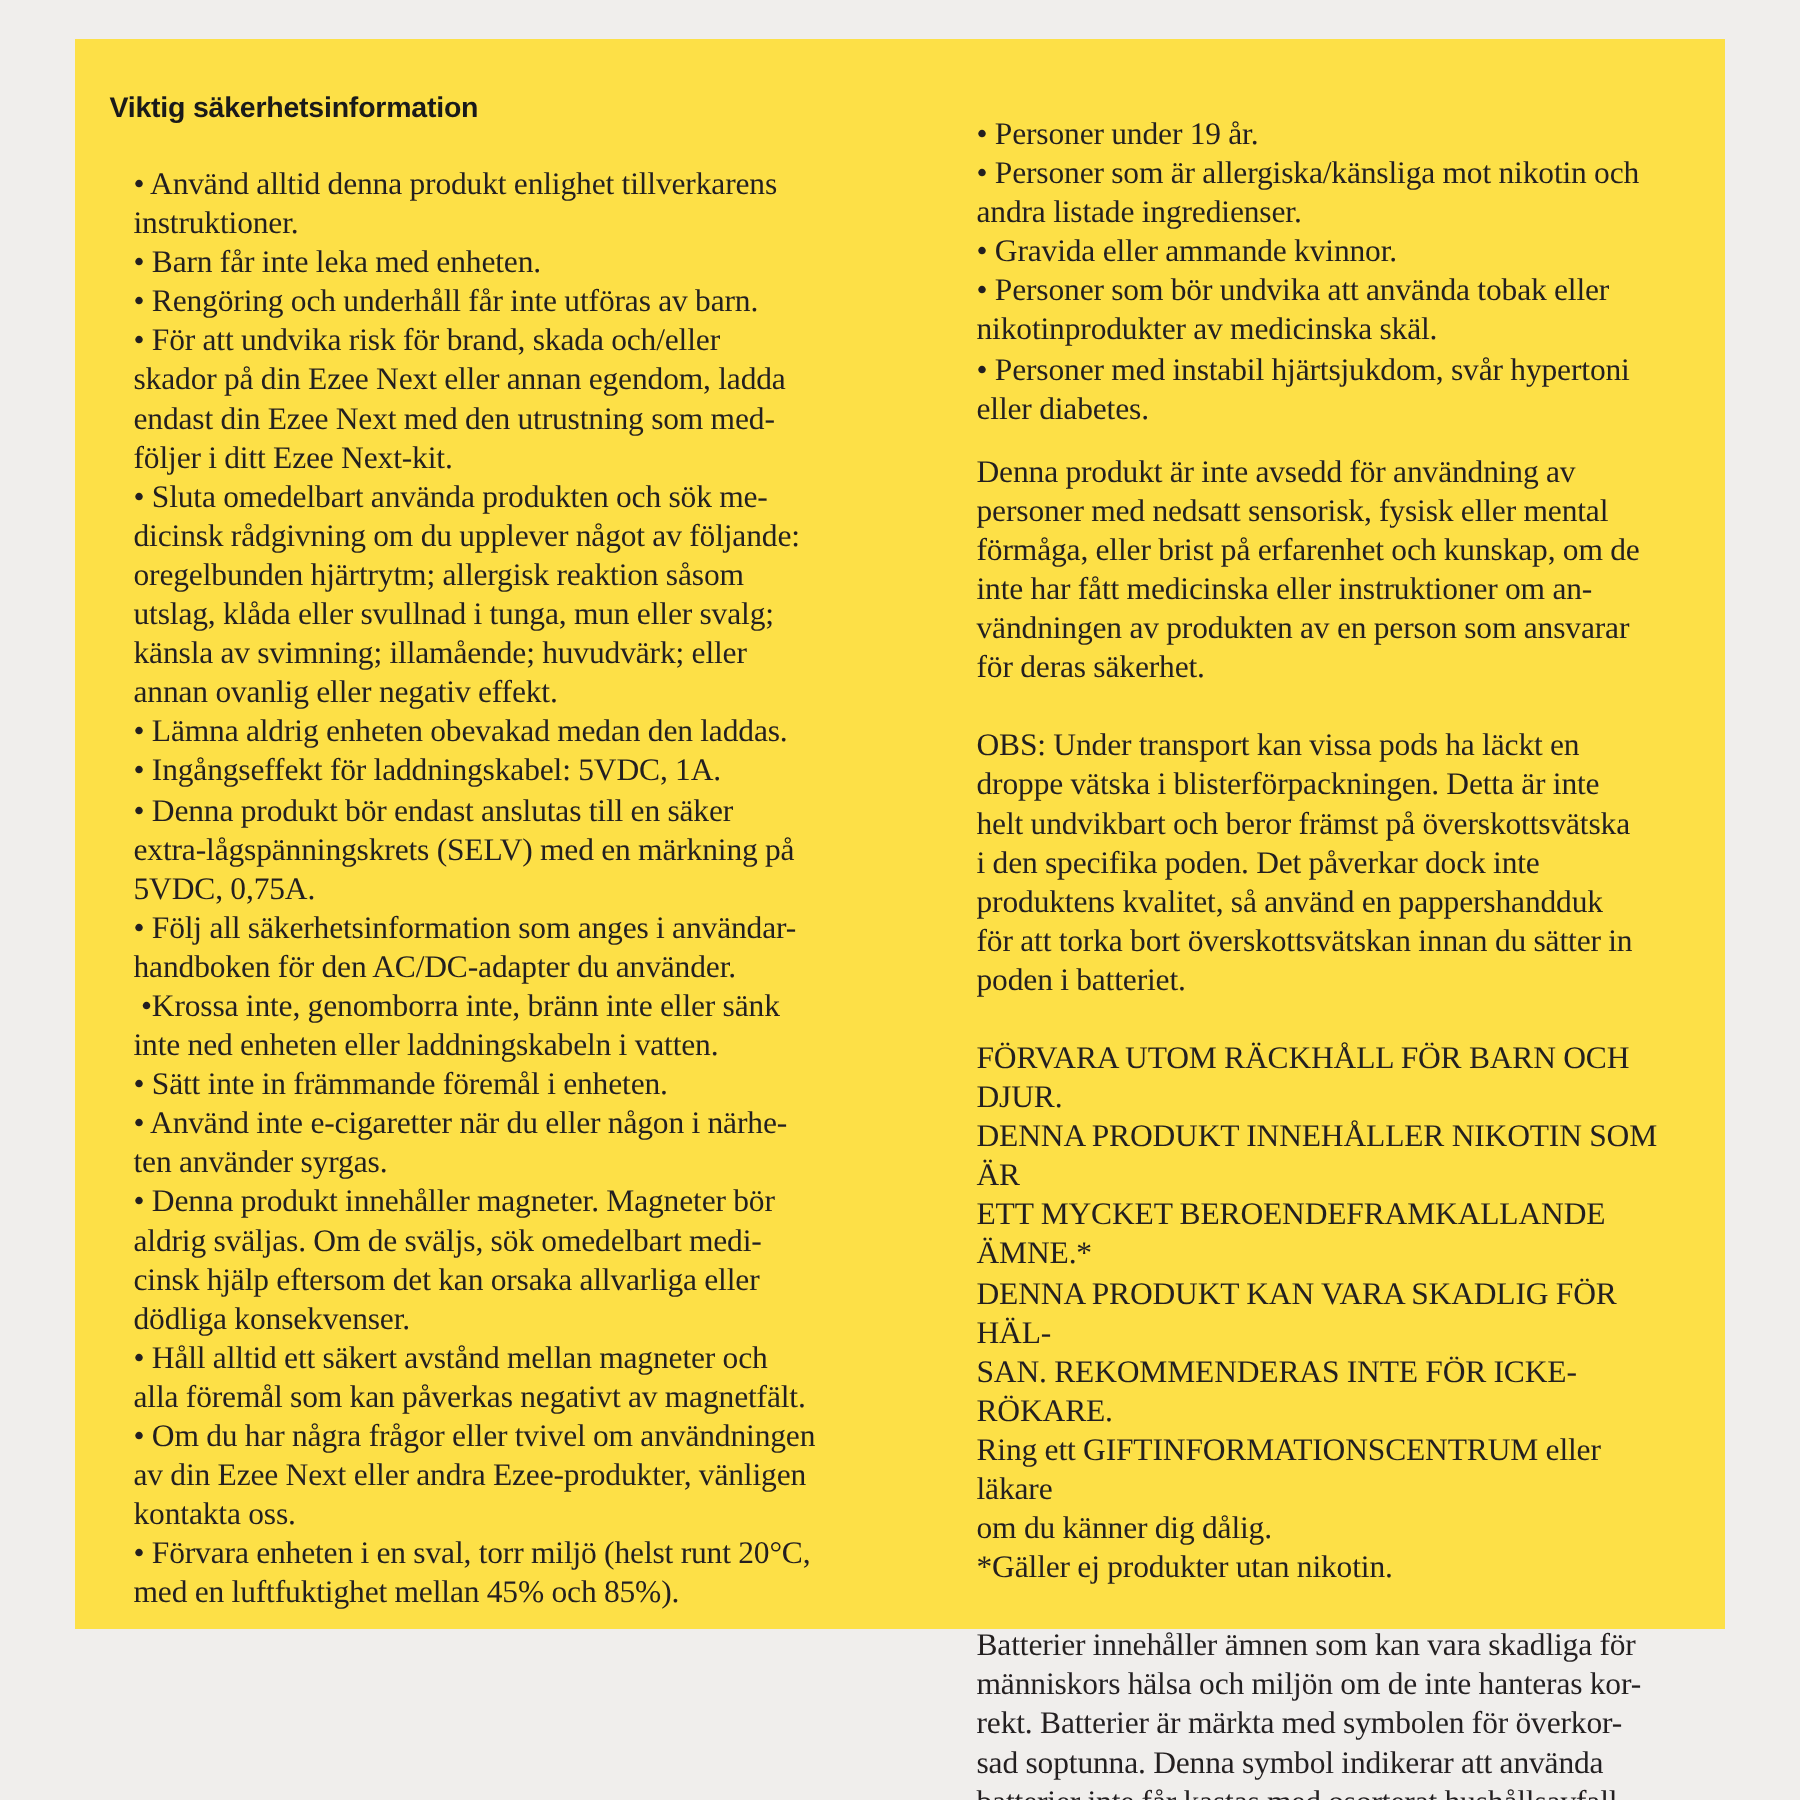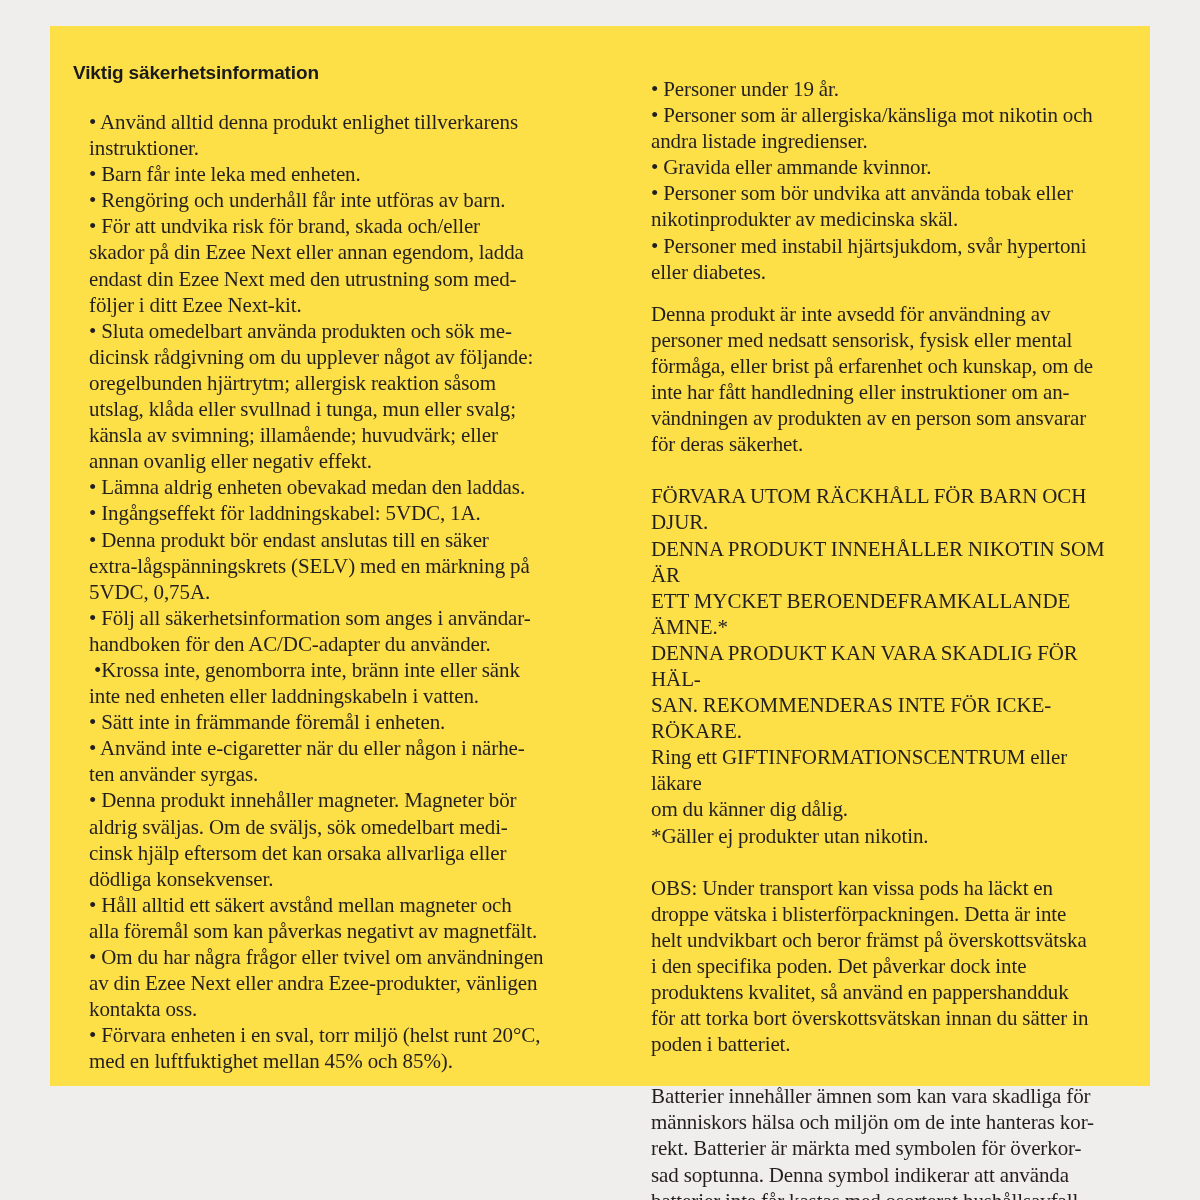--- a/index.html
+++ b/index.html
@@ -120,38 +120,38 @@
 • Personer som är allergiska/känsliga mot nikotin och
 andra listade ingredienser.
 • Gravida eller ammande kvinnor.
 • Personer som bör undvika att använda tobak eller
 nikotinprodukter av medicinska skäl.
 • Personer med instabil hjärtsjukdom, svår hypertoni
 eller diabetes.</p>
       <p class="body-block">Denna produkt är inte avsedd för användning av
 personer med nedsatt sensorisk, fysisk eller mental
 förmåga, eller brist på erfarenhet och kunskap, om de
-inte har fått handledning eller instruktioner om an-
+inte har fått medicinska eller instruktioner om an-
 vändningen av produkten av en person som ansvarar
 för deras säkerhet.</p>
+      <p class="body-block">OBS: Under transport kan vissa pods ha läckt en
+droppe vätska i blisterförpackningen. Detta är inte
+helt undvikbart och beror främst på överskottsvätska
+i den specifika poden. Det påverkar dock inte
+produktens kvalitet, så använd en pappershandduk
+för att torka bort överskottsvätskan innan du sätter in
+poden i batteriet.</p>
       <p class="body-block">FÖRVARA UTOM RÄCKHÅLL FÖR BARN OCH DJUR.
 DENNA PRODUKT INNEHÅLLER NIKOTIN SOM ÄR
 ETT MYCKET BEROENDEFRAMKALLANDE ÄMNE.*
 DENNA PRODUKT KAN VARA SKADLIG FÖR HÄL-
 SAN. REKOMMENDERAS INTE FÖR ICKE-RÖKARE.
 Ring ett GIFTINFORMATIONSCENTRUM eller läkare
 om du känner dig dålig.
 *Gäller ej produkter utan nikotin.</p>
-      <p class="body-block">OBS: Under transport kan vissa pods ha läckt en
-droppe vätska i blisterförpackningen. Detta är inte
-helt undvikbart och beror främst på överskottsvätska
-i den specifika poden. Det påverkar dock inte
-produktens kvalitet, så använd en pappershandduk
-för att torka bort överskottsvätskan innan du sätter in
-poden i batteriet.</p>
       <p class="body-block">Batterier innehåller ämnen som kan vara skadliga för
 människors hälsa och miljön om de inte hanteras kor-
 rekt. Batterier är märkta med symbolen för överkor-
 sad soptunna. Denna symbol indikerar att använda
 batterier inte får kastas med osorterat hushållsavfall,
 utan måste samlas in separat. Det är viktigt att du
 lämnar dina använda batterier till etablerade insam-
 lingssystem. På så sätt hjälper du till att säkerställa
 att batterierna återvinns i enlighet med lagstiftningen
 och inte belastar miljön i onödan. Alla kommuner

